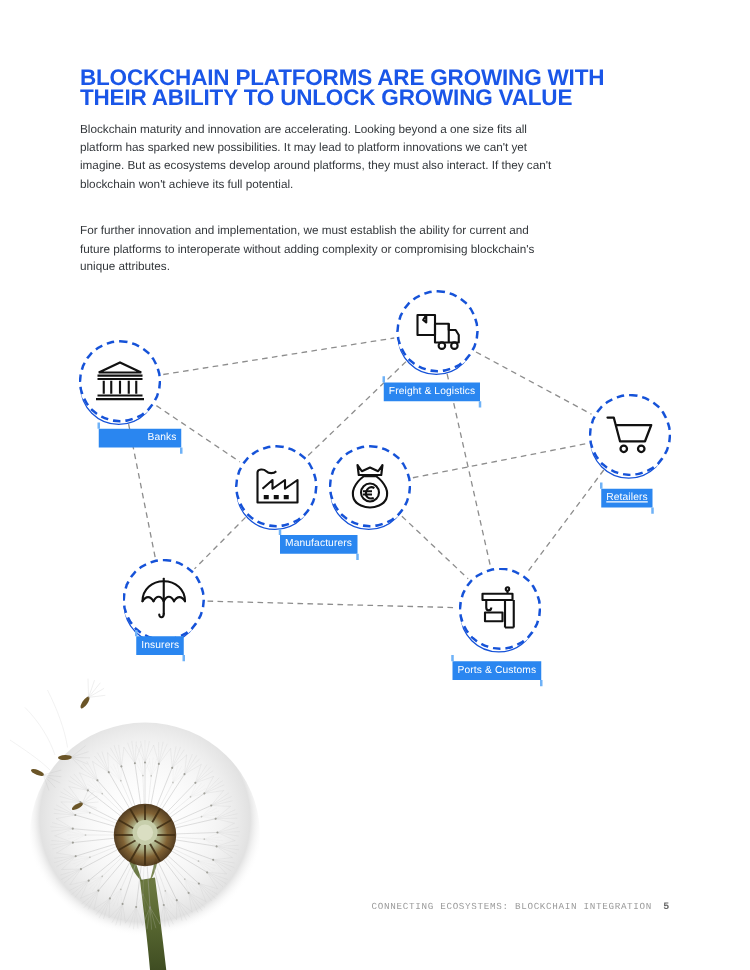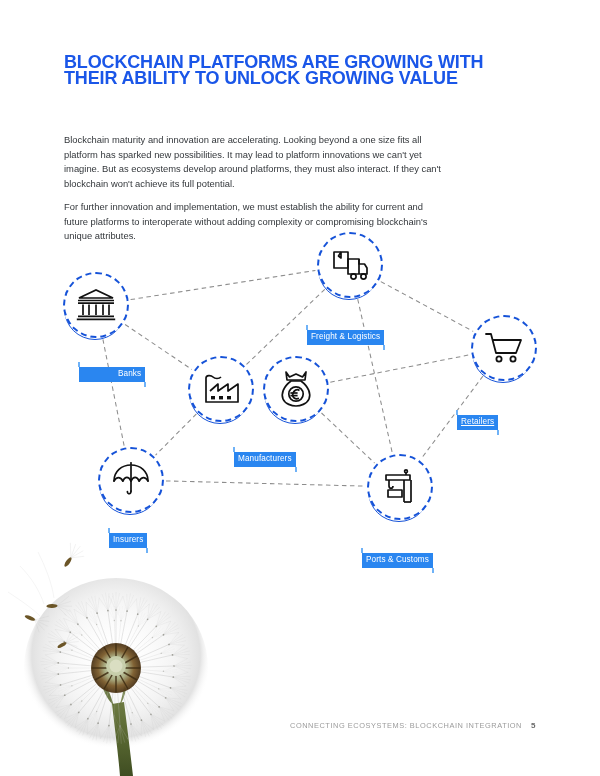--- a/index.html
+++ b/index.html
@@ -38,24 +38,23 @@
   .heading .ln { display: block; white-space: nowrap; }
 
   
   .body-copy {
     position: absolute;
     left: 64px;
     width: 382px;
     color: #33373b;
     font-size: 9.4px;
     line-height: 14.5px;
-    margin-top: 37px;
   }
   #para-1 { top: 96px; }
-  #para-2 { top: 163px; }
+  #para-2 { top: 177px; }
   .body-copy p { margin: 0; }
 
   
   .diagram {
     position: absolute;
     left: 0;
     top: 0;
     width: 600px;
     height: 776px;
     pointer-events: none;
@@ -105,21 +104,20 @@
   .node-label {
     position: absolute;
     background: #2a86f0;
     color: #ffffff;
     font-size: 8.2px;
     line-height: 12px;
     padding: 1px 4px 2px 4px;
     white-space: nowrap;
     pointer-events: auto;
     letter-spacing: 0.1px;
-    margin-top: 24px;
   }
   .node-label::before,
   .node-label::after {
     content: "";
     position: absolute;
     width: 2px;
     height: 5px;
     background: #6fb2f7;
   }
   .node-label::before { left: -1px; top: -5px; }
@@ -140,20 +138,21 @@
     position: absolute;
     left: 0;
     top: 721px;
     width: 600px;
     text-align: right;
     padding-right: 64px;
     box-sizing: border-box;
     color: #9b9b9b;
     font-size: 7.4px;
     letter-spacing: 0.55px;
+    font-family: Liberation Mono, monospace;
   }
   .footer .pageno {
     color: #6a6a6a;
     font-weight: bold;
     margin-left: 9px;
     font-size: 8px;
   }
 </style>
 </head>
 <body>
@@ -310,22 +309,22 @@
             <path d="M31 12 L31 34"></path>
             <line x1="24" y1="34" x2="31" y2="34"></line>
             <rect x="8" y="22" width="14" height="7"></rect>
           </g>
         </svg>
       </div>
     </div>
 
     <div class="node-label" id="label-banks" style="left: 79px; top: 343px; padding-left: 39px;">Banks</div>
     <div class="node-label" id="label-freight" style="left: 307px; top: 306px;">Freight &amp; Logistics</div>
-    <div class="node-label" id="label-retailers" style="left: 457px; top: 391px; text-decoration: underline;">Retailers</div>
-    <div class="node-label" id="label-manufacturers" style="left: 234px; top: 428px;">Manufacturers</div>
+    <div class="node-label" id="label-retailers" style="left: 481px; top: 391px; text-decoration: underline;">Retailers</div>
+    <div class="node-label" id="label-manufacturers" style="left: 224px; top: 428px;">Manufacturers</div>
     <div class="node-label" id="label-insurers" style="left: 109px; top: 509px;">Insurers</div>
     <div class="node-label" id="label-ports" style="left: 362px; top: 529px;">Ports &amp; Customs</div>
   </div>
 
   <svg class="dandelion" viewBox="0 0 236 268">
     <defs>
       <radialGradient id="puffGrad" cx="50%" cy="43%" r="52%">
         <stop offset="0%" stop-color="#ffffff" stop-opacity="0"></stop>
         <stop offset="62%" stop-color="#d9d9d9" stop-opacity="0.30"></stop>
         <stop offset="88%" stop-color="#b9b9b9" stop-opacity="0.42"></stop>

